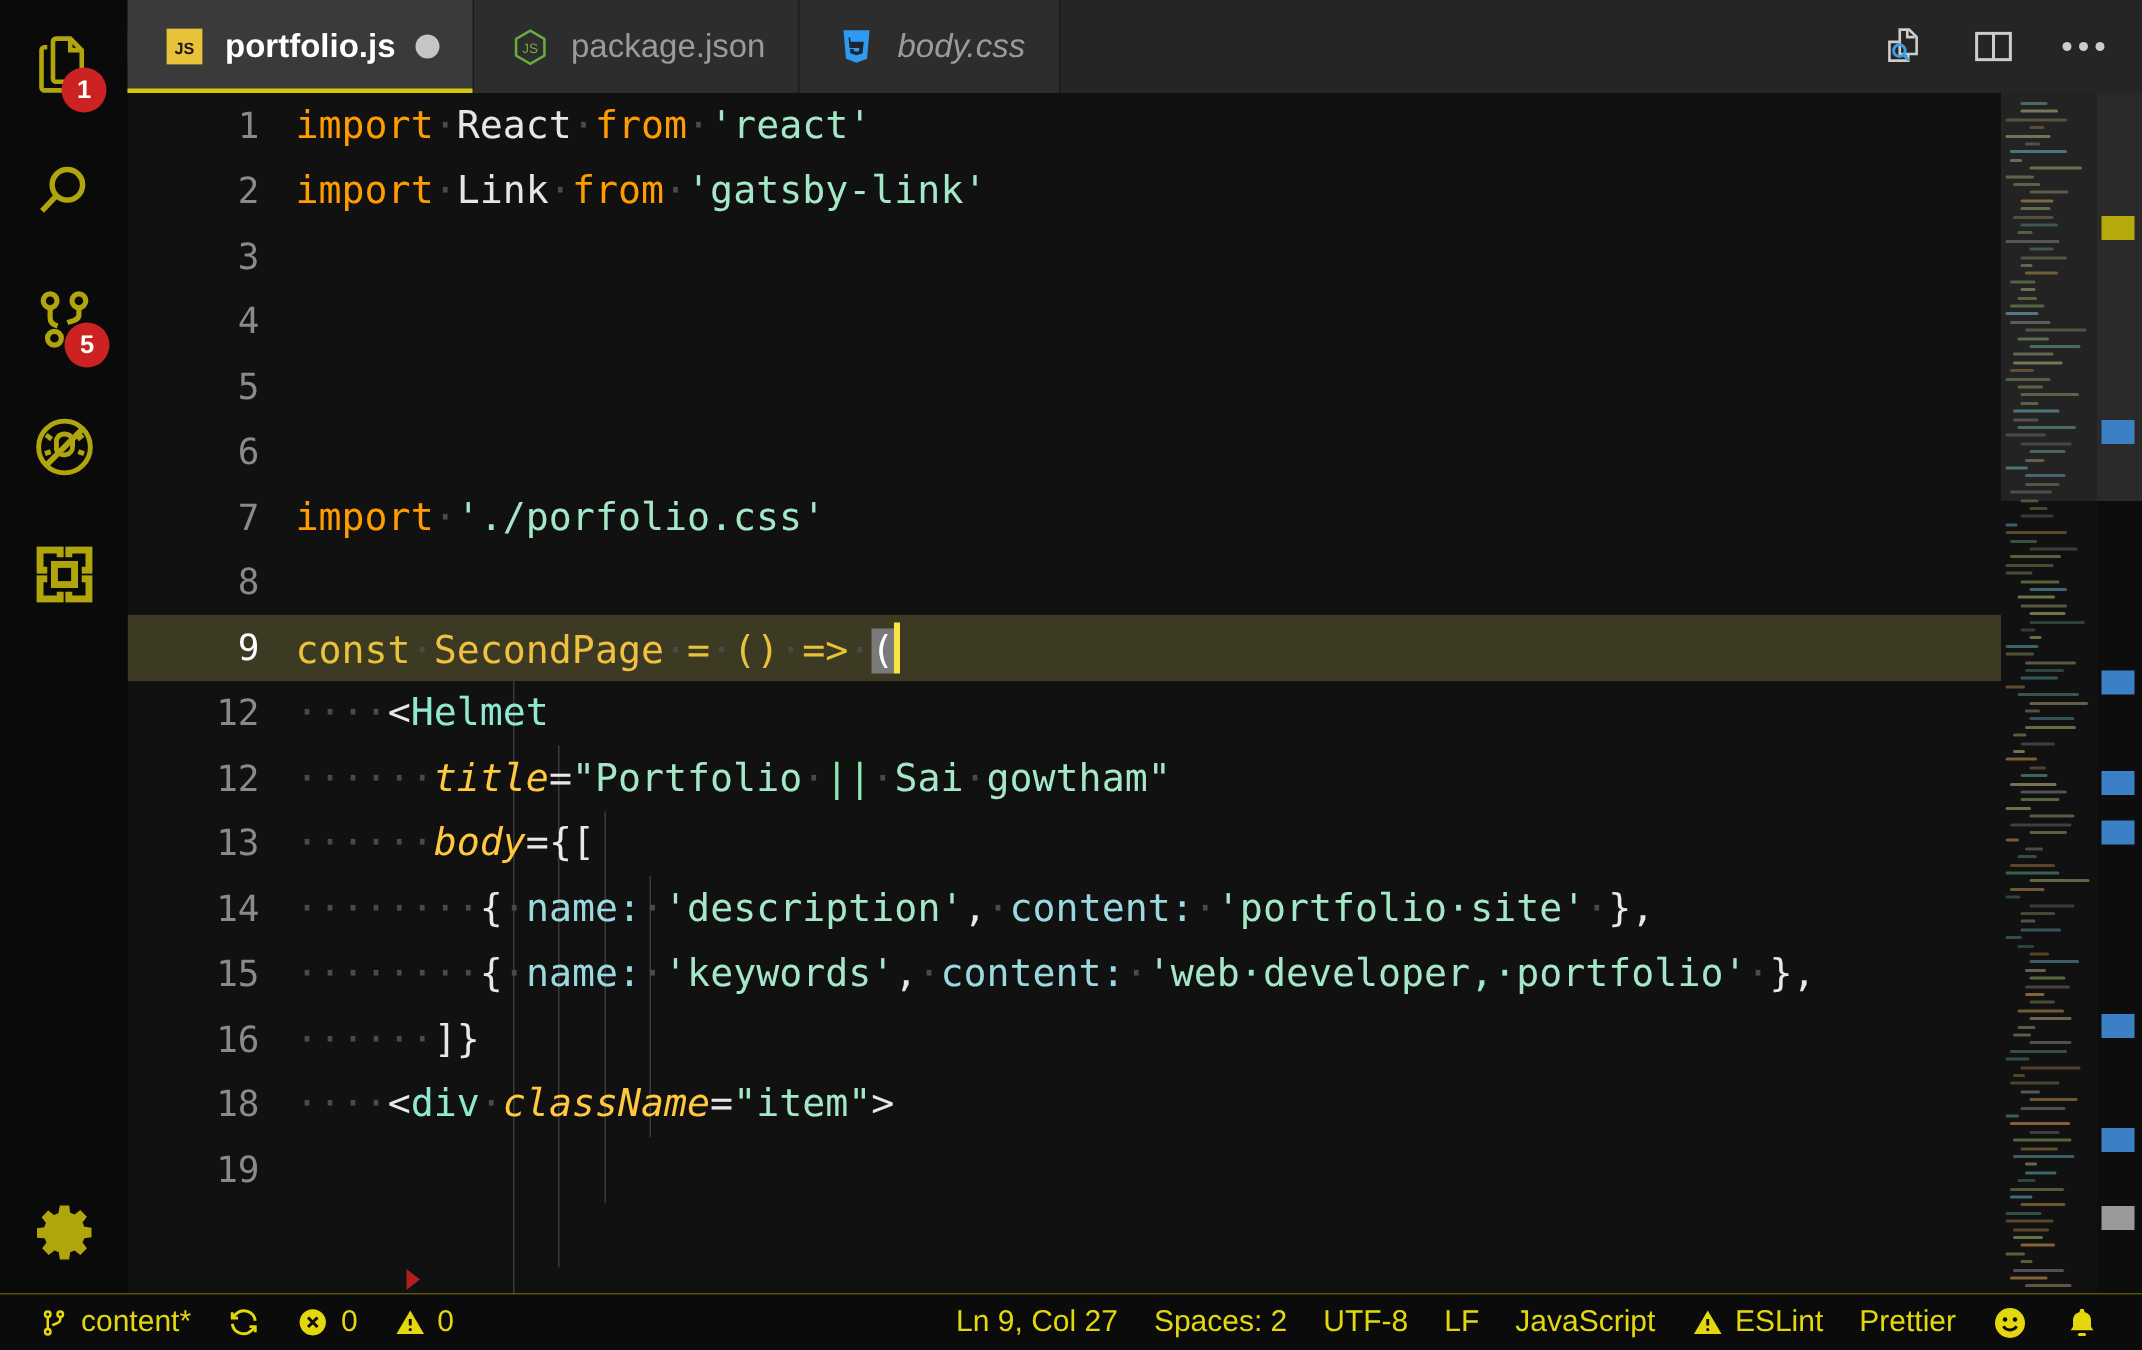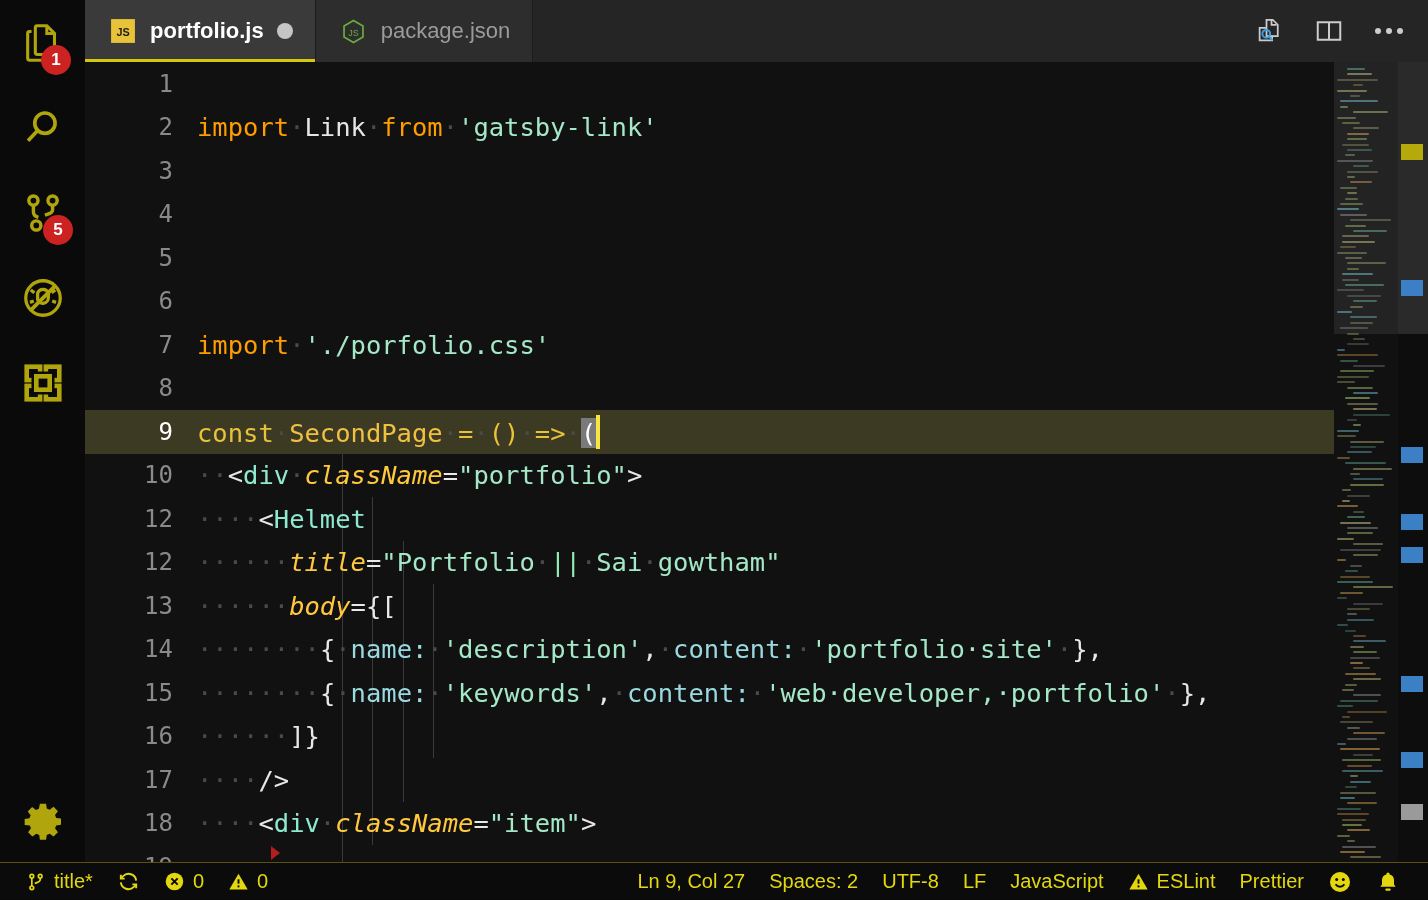--- a/index.html
+++ b/index.html
@@ -330,20 +330,29 @@
         <div class="tab">
           <span class="tab-icon">
             <svg width="27" height="27" viewBox="0 0 24 24" fill="none" stroke="#6cab3f" stroke-width="1.5">
               <path d="M12 2.2l8.4 4.9v9.8L12 21.8 3.6 16.9V7.1z"></path>
               <text x="12" y="15.6" font-family="Liberation Sans, sans-serif" font-size="8" fill="#6cab3f" text-anchor="middle" stroke="none">JS</text>
             </svg>
           </span>
           <span class="tab-label">package.json</span>
         </div>
 
+        <div class="tab preview">
+          <span class="tab-icon">
+            <svg width="26" height="26" viewBox="0 0 24 24">
+              <path d="M4 2h16l-1.5 17.5L12 22l-6.5-2.5z" fill="#2f9bf0"></path>
+              <path d="M16.8 6.4H8.1l.25 2.6h8.1l-.7 7.2-3.75 1.2-3.75-1.2-.24-2.7h2.3l.12 1.3 1.57.5 1.57-.5.2-1.9H7.7l-.6-6.5h9.9z" fill="#1a2433"></path>
+            </svg>
+          </span>
+          <span class="tab-label">body.css</span>
+        </div>
 
         <div class="tabbar-filler"></div>
 
         <div class="tabbar-actions">
           <div class="tab-action">
             <svg width="30" height="30" viewBox="0 0 24 24" fill="none" stroke="#cccccc" stroke-width="1.4">
               <path d="M10 3h5l4 4v9h-9z"></path>
               <path d="M14 3v4h4"></path>
               <path d="M9.5 9.5H4.5v10h10v-4" stroke="#cccccc"></path>
               <circle cx="9.8" cy="14.2" r="3.1" stroke="#3b9fe8" stroke-width="1.6"></circle>
@@ -369,37 +378,35 @@
       <div class="editor-wrap">
 
         <div class="code-area">
           <div class="guides">
               <div class="guide" style="left: 144.6px; top: 391.5px; bottom: auto; height: 435px;"></div>
               <div class="guide" style="left: 175.2px; top: 435px; bottom: auto; height: 348px;"></div>
               <div class="guide" style="left: 205.8px; top: 478.5px; bottom: auto; height: 261px;"></div>
               <div class="guide" style="left: 236.4px; top: 522px; bottom: auto; height: 174px;"></div>
             </div>
           <div id="lines">
-              <div class="code-line"><span class="ln">1</span></div>
+              <div class="code-line"><span class="ln">1</span><span class="code-text"><span class="t-kw">import</span><span class="t-sp">·</span><span class="t-id">React</span><span class="t-sp">·</span><span class="t-kw">from</span><span class="t-sp">·</span><span class="t-str">'react'</span></span></div>
               <div class="code-line"><span class="ln">2</span><span class="code-text"><span class="t-kw">import</span><span class="t-sp">·</span><span class="t-id">Link</span><span class="t-sp">·</span><span class="t-kw">from</span><span class="t-sp">·</span><span class="t-str">'gatsby-link'</span></span></div>
               <div class="code-line"><span class="ln">3</span></div>
               <div class="code-line"><span class="ln">4</span><span class="code-text"></span></div>
               <div class="code-line"><span class="ln">5</span><span class="code-text"></span></div>
               <div class="code-line"><span class="ln">6</span><span class="code-text"></span></div>
               <div class="code-line"><span class="ln">7</span><span class="code-text"><span class="t-kw">import</span><span class="t-sp">·</span><span class="t-str">'./porfolio.css'</span></span></div>
               <div class="code-line"><span class="ln">8</span><span class="code-text"></span></div>
               <div class="code-line current"><span class="ln">9</span><span class="code-text"><span class="t-kw2">const</span><span class="t-sp">·</span><span class="t-fn">SecondPage</span><span class="t-sp">·</span><span class="t-op">=</span><span class="t-sp">·</span><span class="t-op">()</span><span class="t-sp">·</span><span class="t-op">=&gt;</span><span class="t-sp">·</span><span class="bracket-hl">(</span><span class="cursor"></span></span></div>
-              <div class="code-line"><span class="ln">10</span><span class="code-text"><span class="t-sp">··</span><span class="t-punct">&lt;</span><span class="t-tag">div</span><span class="t-sp">·</span><span class="t-attr">className</span><span class="t-punct">=</span><span class="t-str">"portfolio"</span><span class="t-punct">&gt;</span></span></div>
               <div class="code-line"><span class="ln">12</span><span class="code-text"><span class="t-sp">··</span><span class="t-sp">··</span><span class="t-punct">&lt;</span><span class="t-tag">Helmet</span></span></div>
               <div class="code-line"><span class="ln">12</span><span class="code-text"><span class="t-sp">··</span><span class="t-sp">··</span><span class="t-sp">··</span><span class="t-attr">title</span><span class="t-punct">=</span><span class="t-str">"Portfolio</span><span class="t-sp">·</span><span class="t-green">||</span><span class="t-sp">·</span><span class="t-str">Sai</span><span class="t-sp">·</span><span class="t-str">gowtham"</span></span></div>
               <div class="code-line"><span class="ln">13</span><span class="code-text"><span class="t-sp">··</span><span class="t-sp">··</span><span class="t-sp">··</span><span class="t-attr">body</span><span class="t-punct">=</span><span class="t-punct">{[</span></span></div>
               <div class="code-line"><span class="ln">14</span><span class="code-text"><span class="t-sp">··</span><span class="t-sp">··</span><span class="t-sp">··</span><span class="t-sp">··</span><span class="t-punct">{</span><span class="t-sp">·</span><span class="t-prop">name:</span><span class="t-sp">·</span><span class="t-str">'description'</span><span class="t-punct">,</span><span class="t-sp">·</span><span class="t-prop">content:</span><span class="t-sp">·</span><span class="t-str">'portfolio·site'</span><span class="t-sp">·</span><span class="t-punct">},</span></span></div>
               <div class="code-line"><span class="ln">15</span><span class="code-text"><span class="t-sp">··</span><span class="t-sp">··</span><span class="t-sp">··</span><span class="t-sp">··</span><span class="t-punct">{</span><span class="t-sp">·</span><span class="t-prop">name:</span><span class="t-sp">·</span><span class="t-str">'keywords'</span><span class="t-punct">,</span><span class="t-sp">·</span><span class="t-prop">content:</span><span class="t-sp">·</span><span class="t-str">'web·developer,·portfolio'</span><span class="t-sp">·</span><span class="t-punct">},</span></span></div>
               <div class="code-line"><span class="ln">16</span><span class="code-text"><span class="t-sp">··</span><span class="t-sp">··</span><span class="t-sp">··</span><span class="t-punct">]}</span></span></div>
-              <div class="code-line"><span class="ln">17</span><span class="code-text"><span class="t-sp">··</span><span class="t-sp">··</span><span class="t-punct">/&gt;</span></span></div>
               <div class="code-line"><span class="ln">18</span><span class="code-text"><span class="t-sp">··</span><span class="t-sp">··</span><span class="t-punct">&lt;</span><span class="t-tag">div</span><span class="t-sp">·</span><span class="t-attr">className</span><span class="t-punct">=</span><span class="t-str">"item"</span><span class="t-punct">&gt;</span></span></div>
               <div class="code-line"><span class="ln">19</span><span class="code-text"></span></div>
             </div>
         <div class="fold-marker" style="top: 784px;"></div>
           </div>
 
         <div class="minimap">
           <div id="mm">
               <div class="mm-row" style="top: 6px; left: 13.4px; width: 18px; background: rgb(63, 106, 92); opacity: 0.944837;"></div>
               <div class="mm-row" style="top: 11.4px; left: 13.4px; width: 25px; background: rgb(122, 122, 85); opacity: 0.916131;"></div>
@@ -575,21 +582,21 @@
 
       <div class="sb-item">
         <span>
           <svg width="20" height="20" viewBox="0 0 24 24" fill="none" stroke="#e3d80d" stroke-width="2">
             <circle cx="7" cy="5" r="2.2"></circle>
               <circle cx="17" cy="5" r="2.2"></circle>
               <circle cx="7" cy="19" r="2.2"></circle>
             <path d="M7 7.2v9.6M17 7.2v2c0 3-4 3.2-6.4 4.6"></path>
           </svg>
         </span>
-        <span>title*</span>
+        <span>content*</span>
       </div>
 
       <div class="sb-item">
         <span>
           <svg width="23" height="23" viewBox="0 0 24 24" fill="none" stroke="#e3d80d" stroke-width="2">
             <path d="M20 11a8 8 0 0 0-13.6-4.6L4 8.6"></path>
               <path d="M4 5v4h4"></path>
             <path d="M4 13a8 8 0 0 0 13.6 4.6L20 15.4"></path>
               <path d="M20 19v-4h-4"></path>
           </svg>

